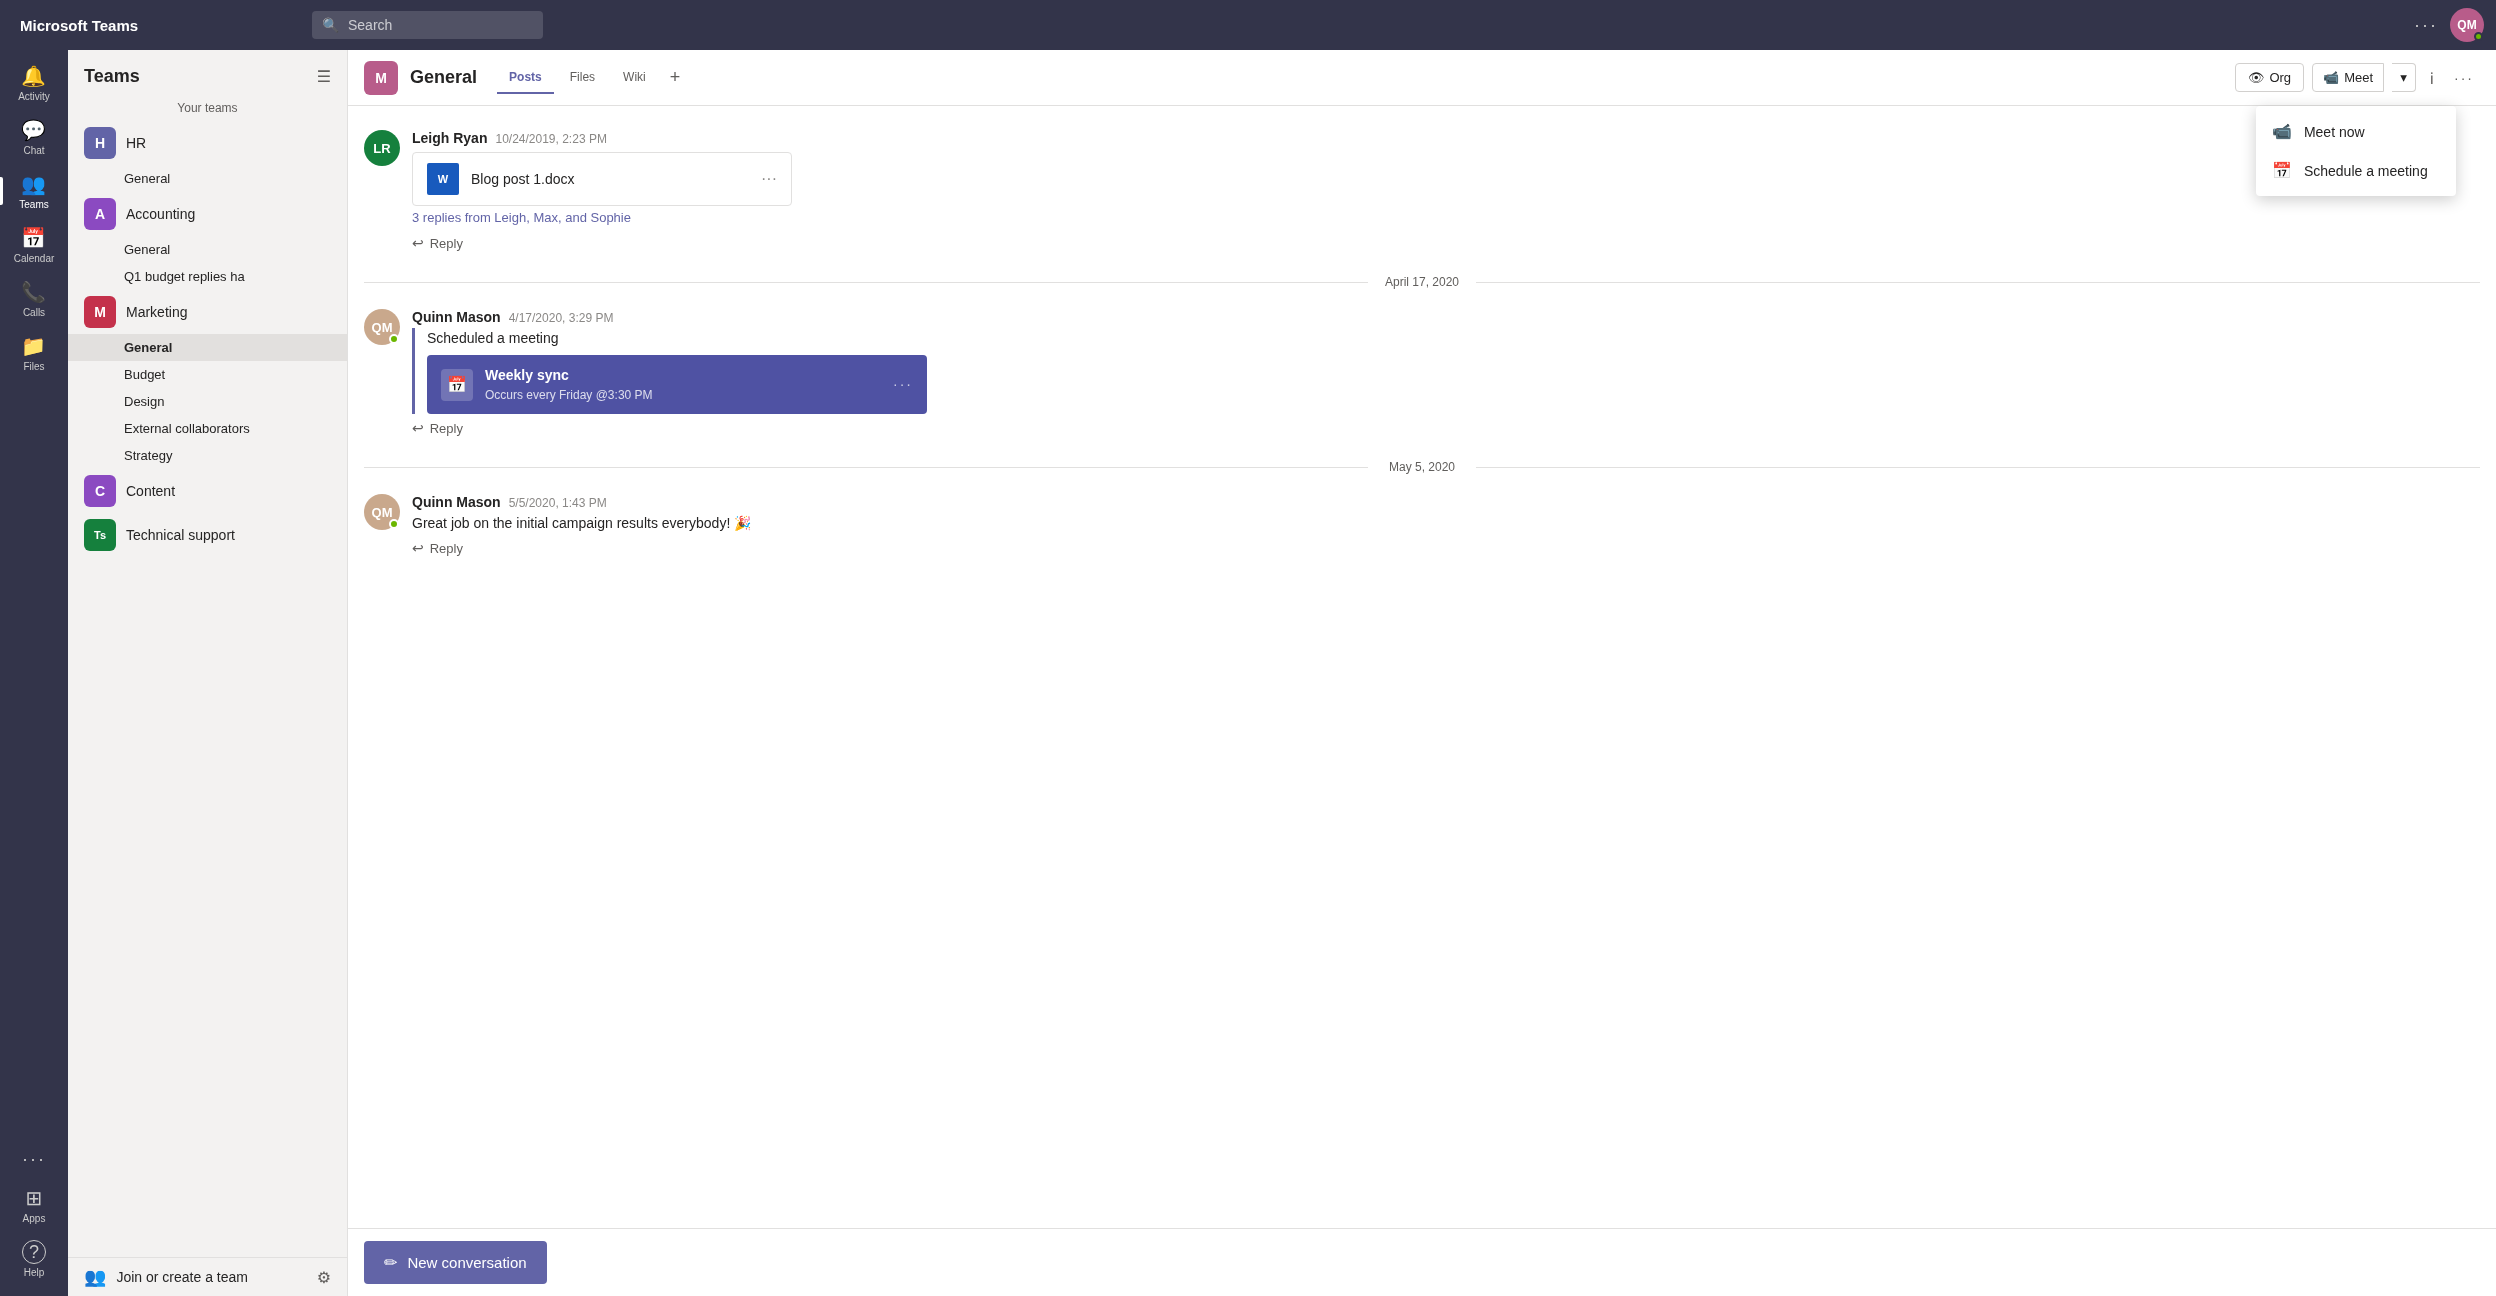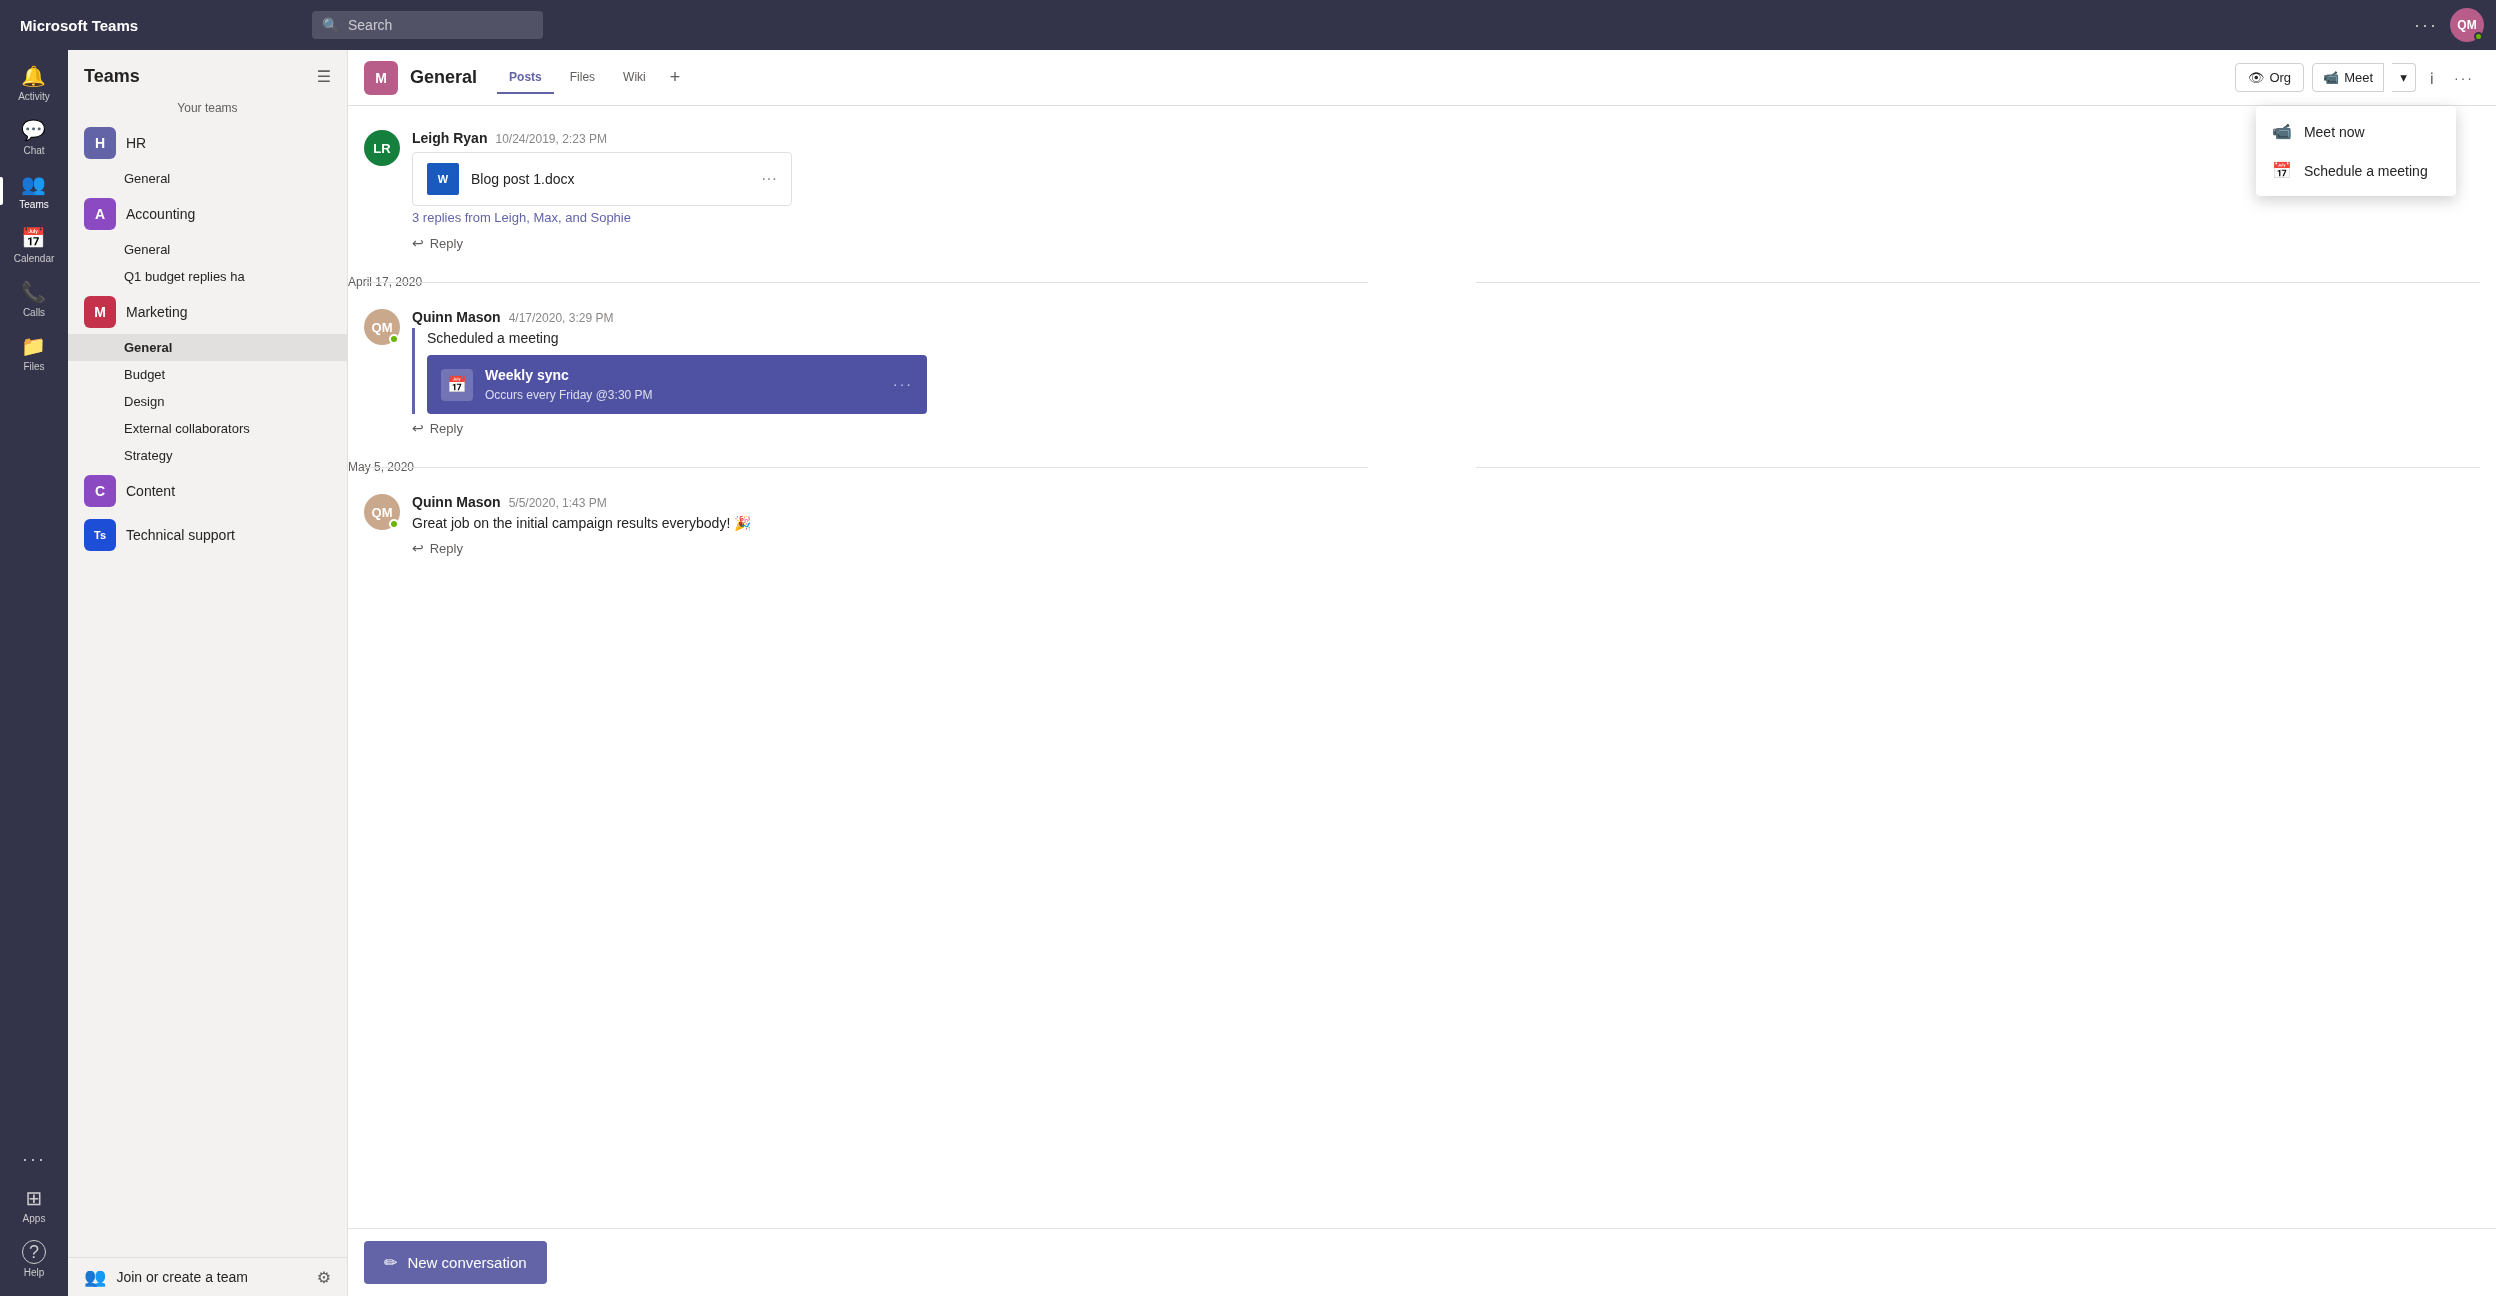--- a/index.html
+++ b/index.html
@@ -359,20 +359,21 @@
       letter-spacing: 2px;
     }
 
     
     .messages-area {
       flex: 1;
       overflow-y: auto;
       padding: 16px 0;
     }
     .date-divider {
+      text-align: center;
       font-size: 12px;
       color: #605e5c;
       padding: 12px 0;
       position: relative;
     }
     .date-divider::before, .date-divider::after {
       content: '';
       position: absolute;
       top: 50%;
       width: calc(50% - 70px);
@@ -648,21 +649,21 @@
       <div class="channel-item">External collaborators</div>
       <div class="channel-item">Strategy</div>
 
       <div class="team-item">
         <div class="team-avatar" style="background:#8b4ac1;">C</div>
         <span class="team-name">Content</span>
 
       </div>
 
       <div class="team-item">
-        <div class="team-avatar" style="background:#1d4ed8;font-size:11px;">Ts</div>
+        <div class="team-avatar" style="background:#15803d;font-size:11px;">Ts</div>
         <span class="team-name">Technical support</span>
 
       </div>
     </div>
 
     <div class="sidebar-footer">
       <div class="join-create">
         <span class="join-icon">👥</span>
         <span class="join-label">Join or create a team</span>
       </div>

